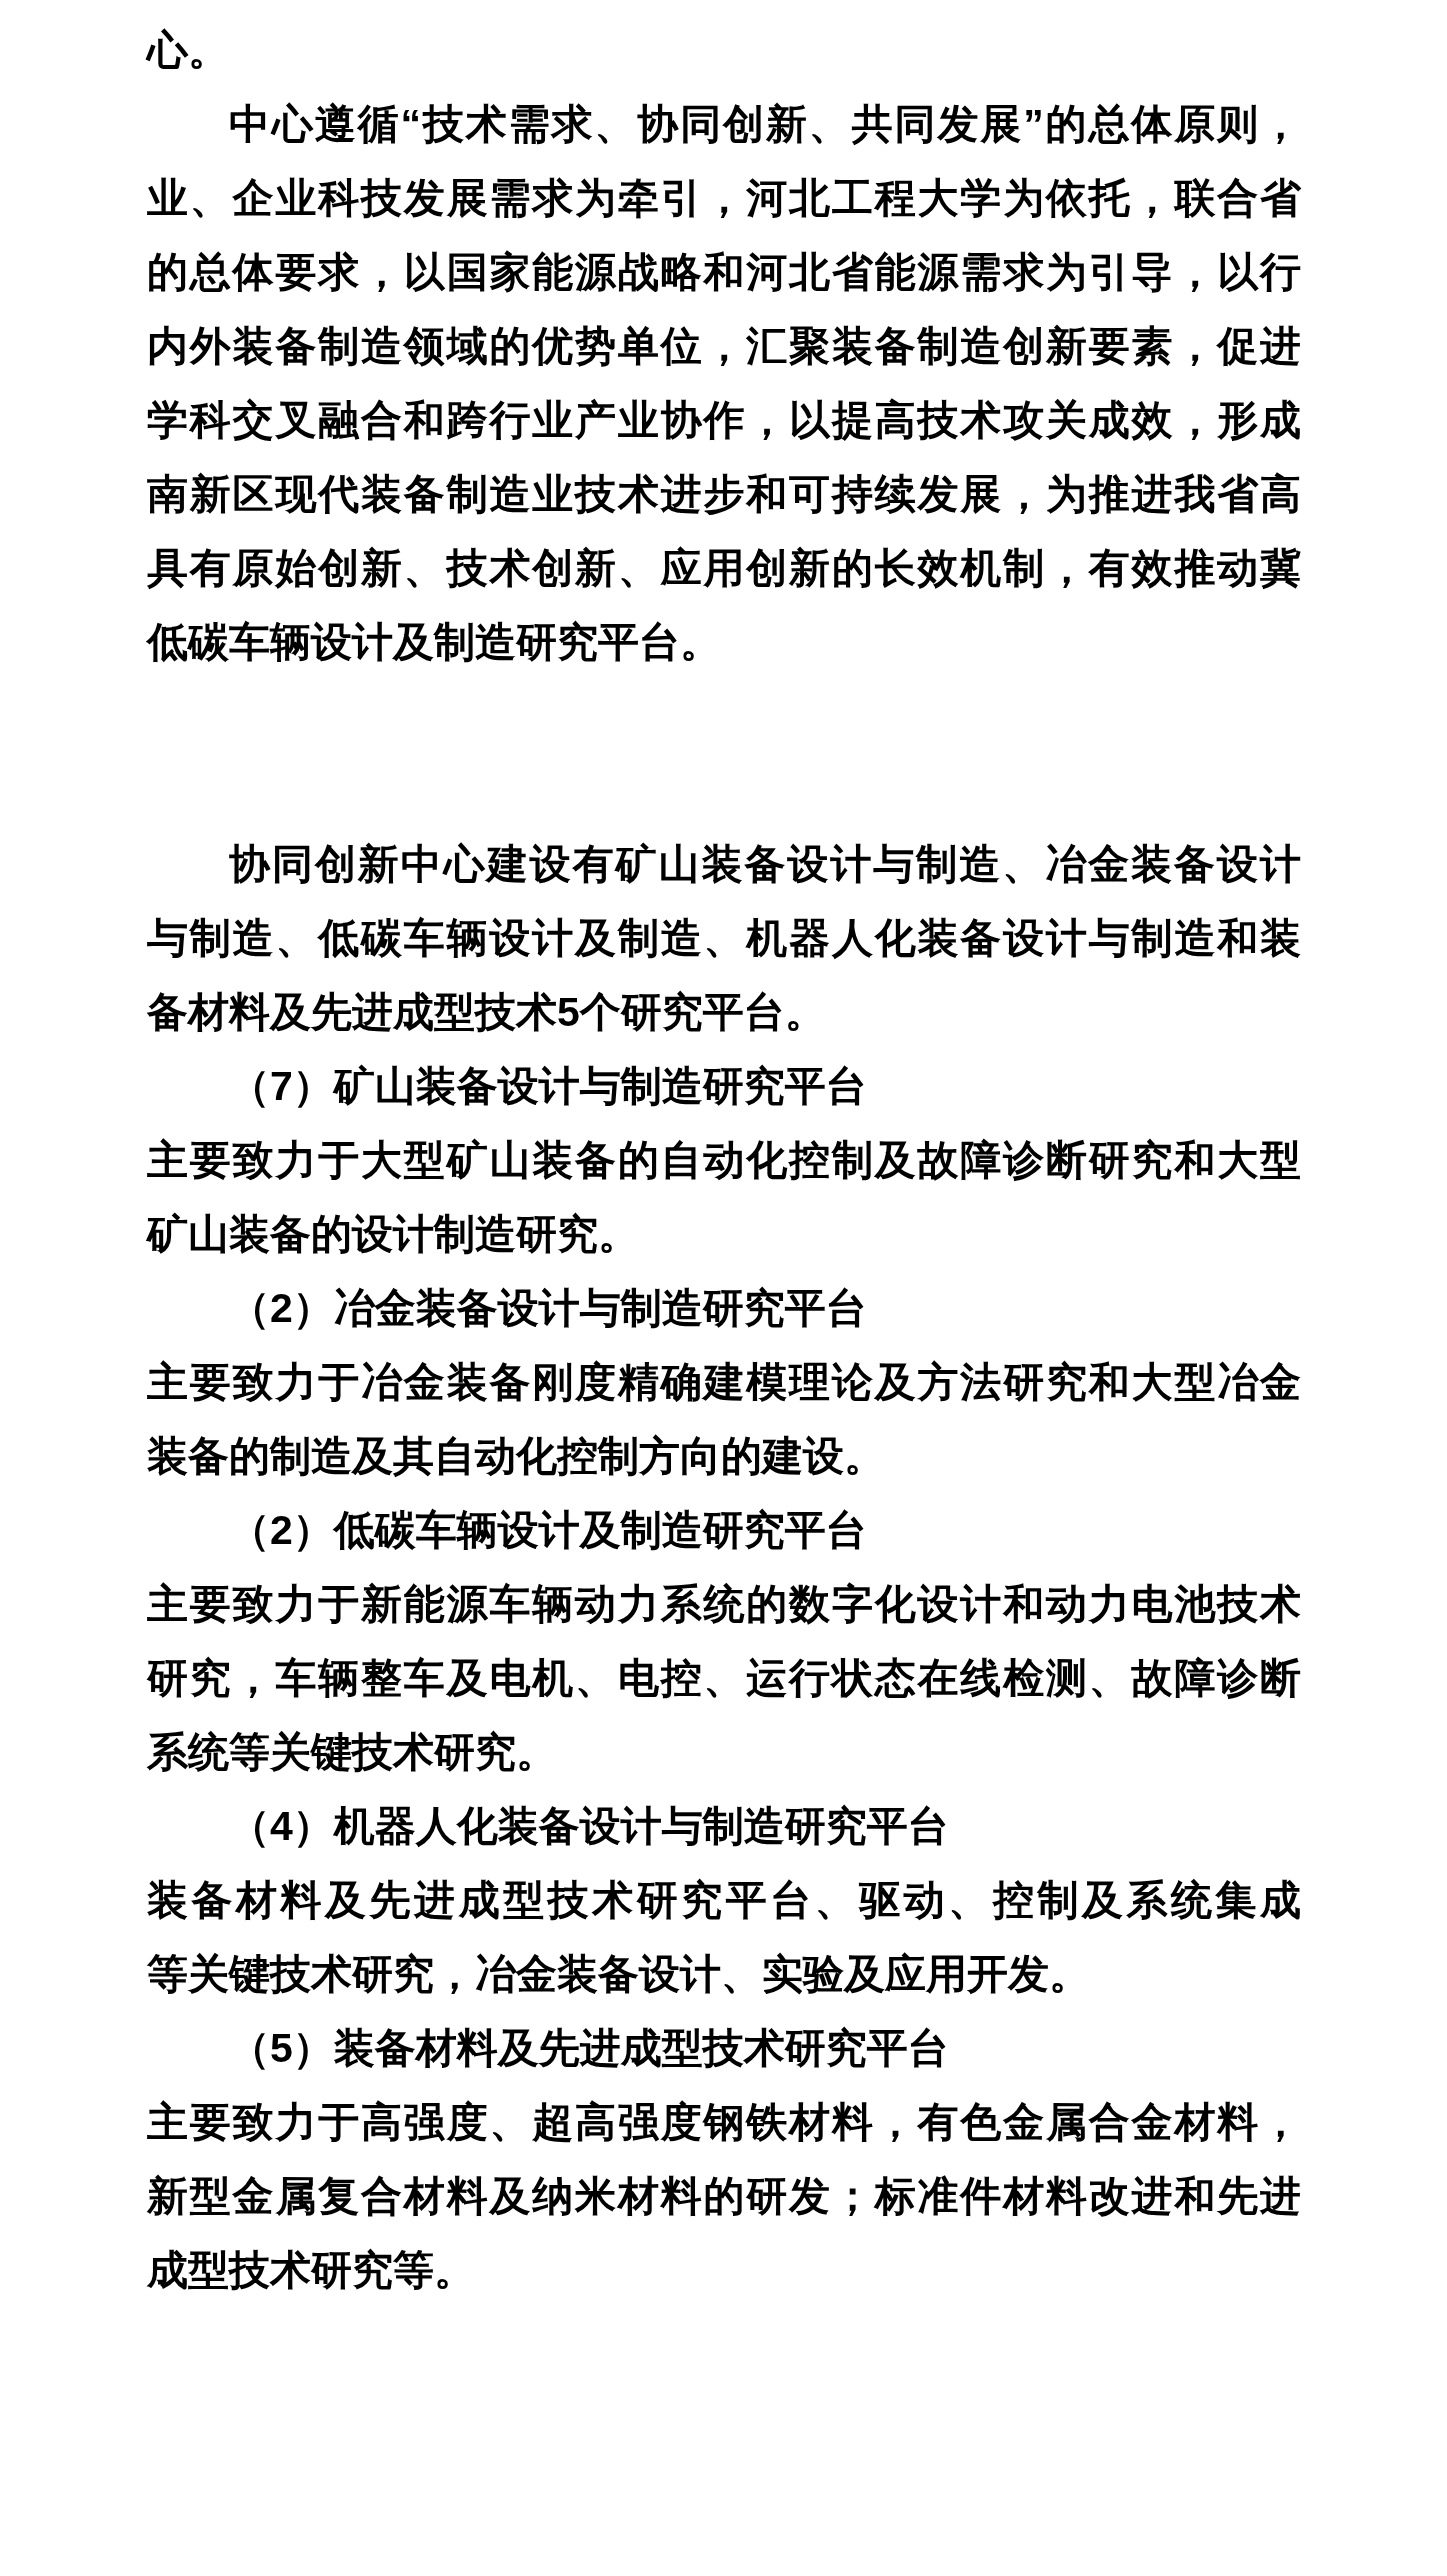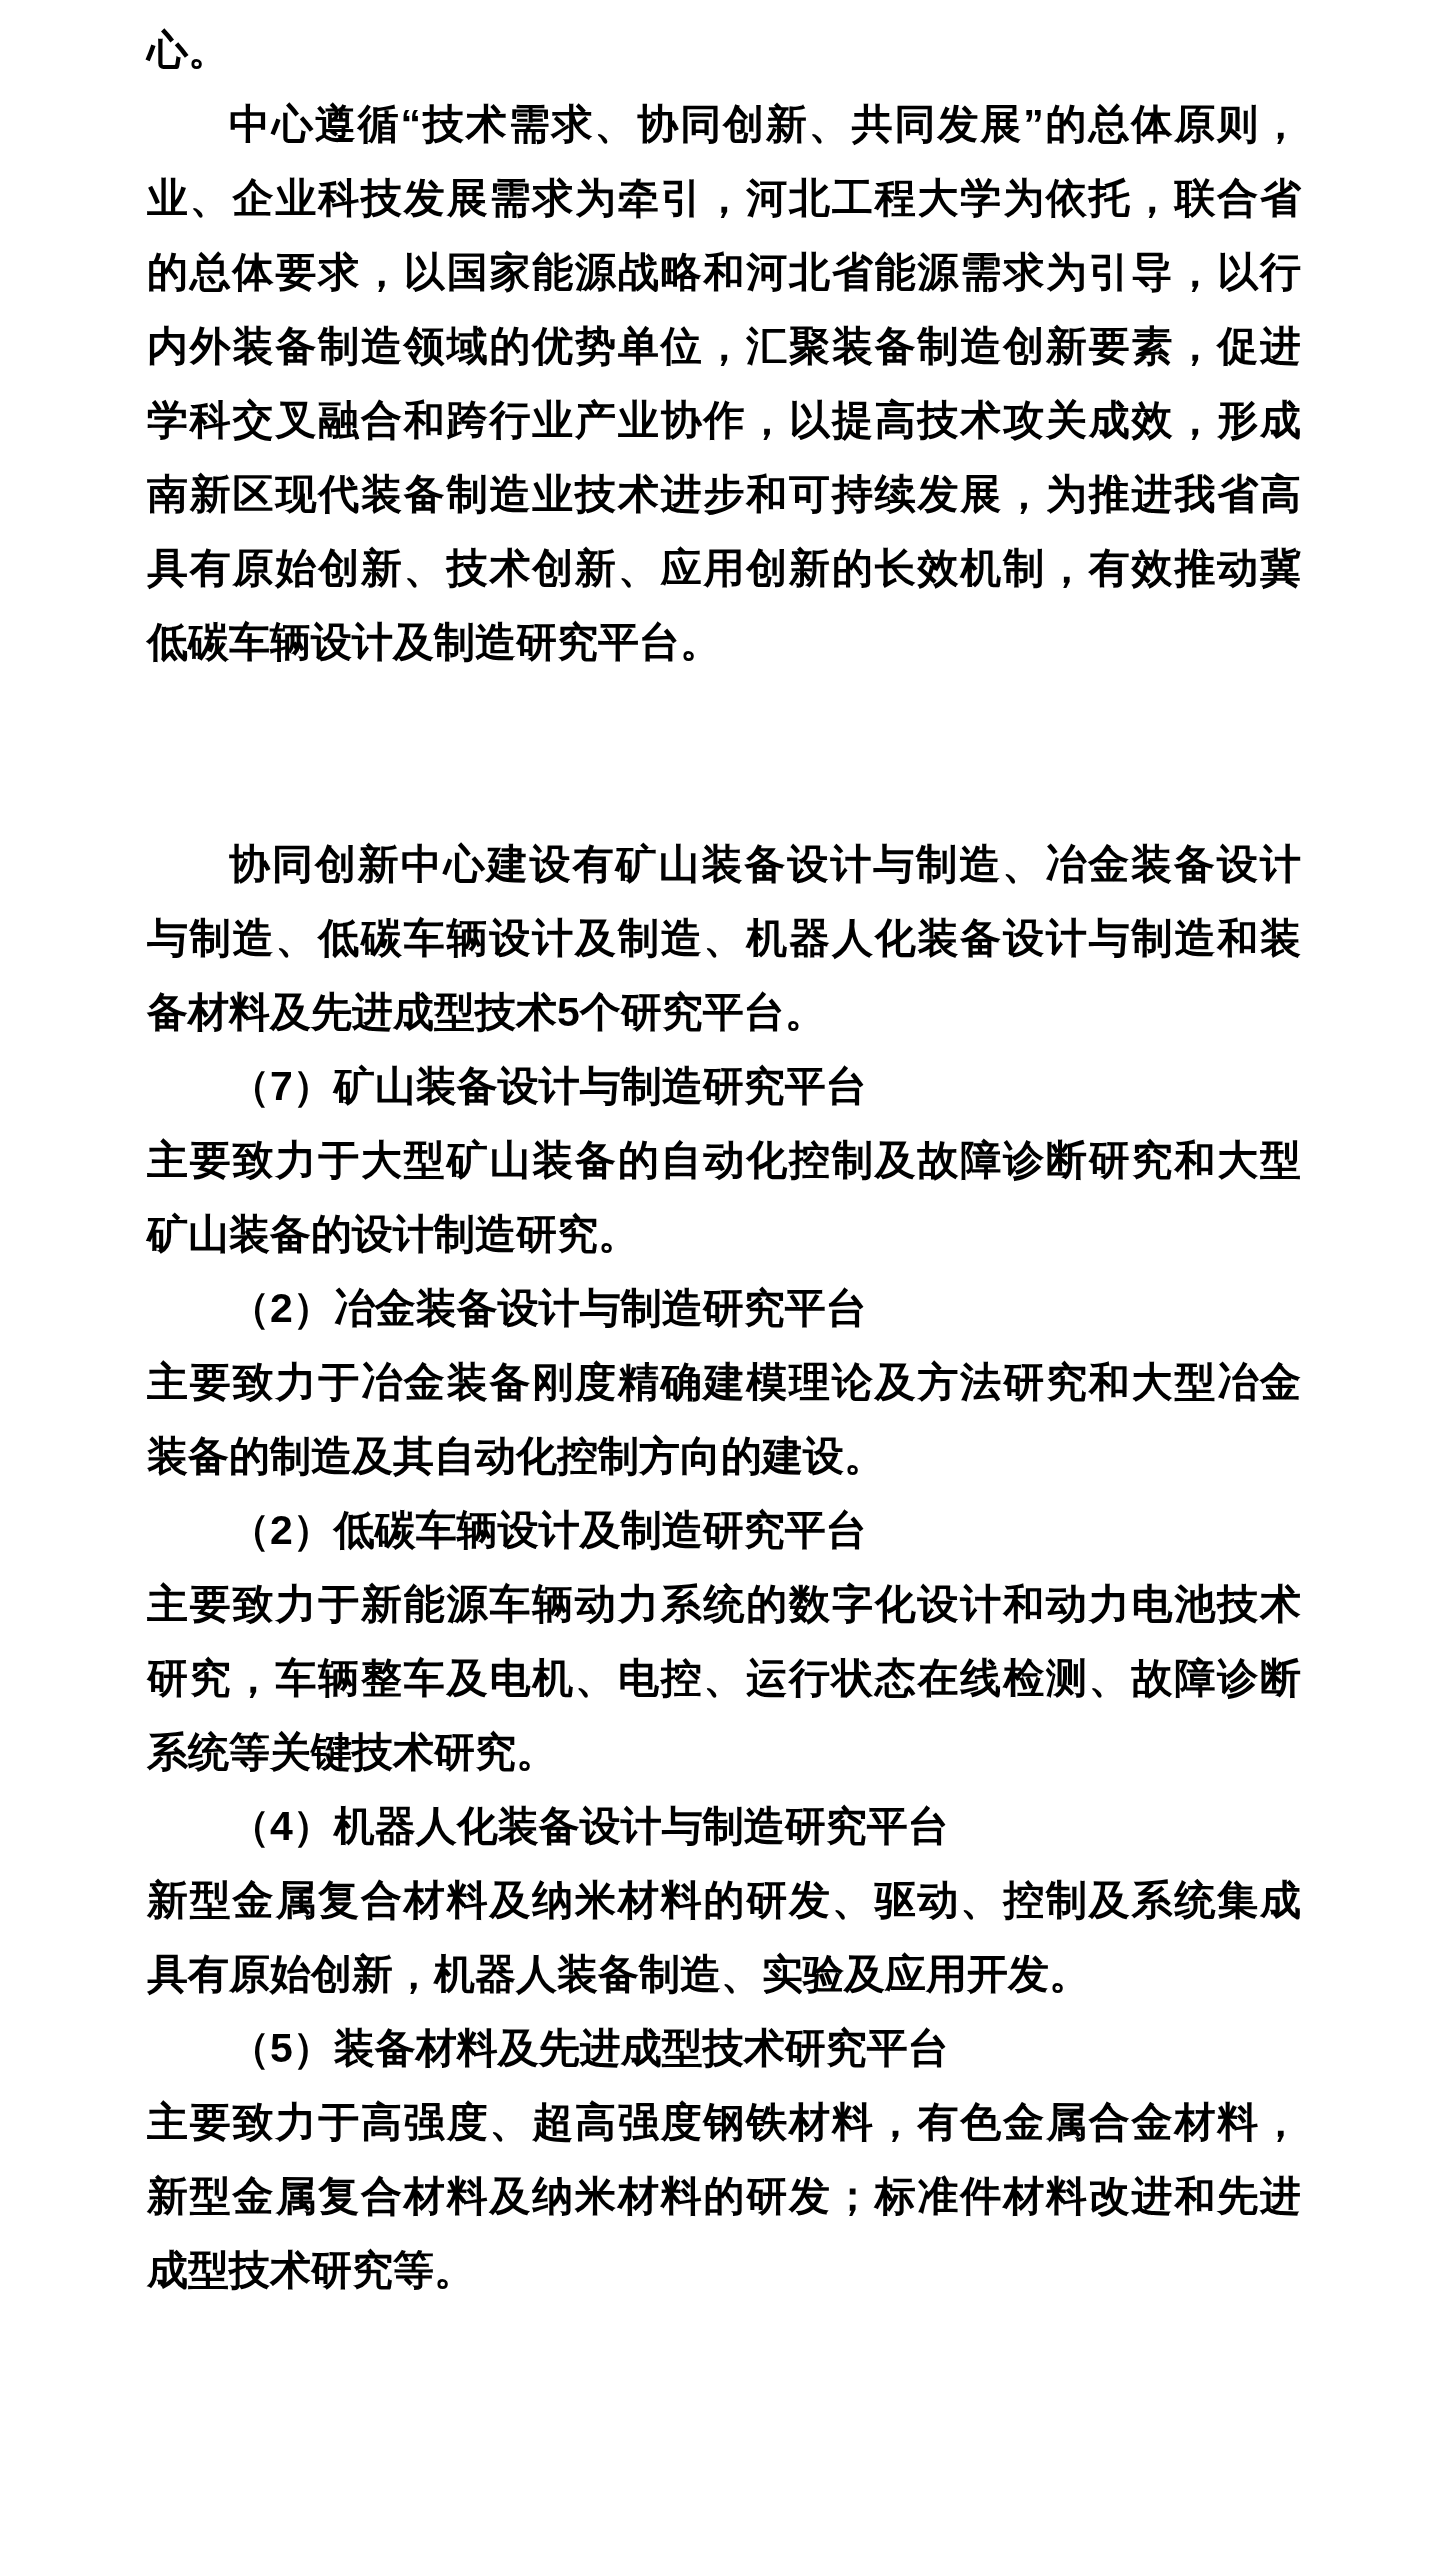--- a/index.html
+++ b/index.html
@@ -61,20 +61,20 @@
     <div class="line fill">主要致力于大型矿山装备的自动化控制及故障诊断研究和大型</div>
     <div class="line">矿山装备的设计制造研究。</div>
     <div class="line indent">（2）冶金装备设计与制造研究平台</div>
     <div class="line fill">主要致力于冶金装备刚度精确建模理论及方法研究和大型冶金</div>
     <div class="line">装备的制造及其自动化控制方向的建设。</div>
     <div class="line indent">（2）低碳车辆设计及制造研究平台</div>
     <div class="line fill">主要致力于新能源车辆动力系统的数字化设计和动力电池技术</div>
     <div class="line fill">研究，车辆整车及电机、电控、运行状态在线检测、故障诊断</div>
     <div class="line">系统等关键技术研究。</div>
     <div class="line indent">（4）机器人化装备设计与制造研究平台</div>
-    <div class="line fill">新型金属复合材料及纳米材料的研发、驱动、控制及系统集成</div>
-    <div class="line">具有原始创新，机器人装备制造、实验及应用开发。</div>
+    <div class="line fill">装备材料及先进成型技术研究平台、驱动、控制及系统集成</div>
+    <div class="line">等关键技术研究，冶金装备设计、实验及应用开发。</div>
     <div class="line indent">（5）装备材料及先进成型技术研究平台</div>
     <div class="line fill">主要致力于高强度、超高强度钢铁材料，有色金属合金材料，</div>
     <div class="line fill">新型金属复合材料及纳米材料的研发；标准件材料改进和先进</div>
     <div class="line">成型技术研究等。</div>
   </div>
 
 
 </body></html>

